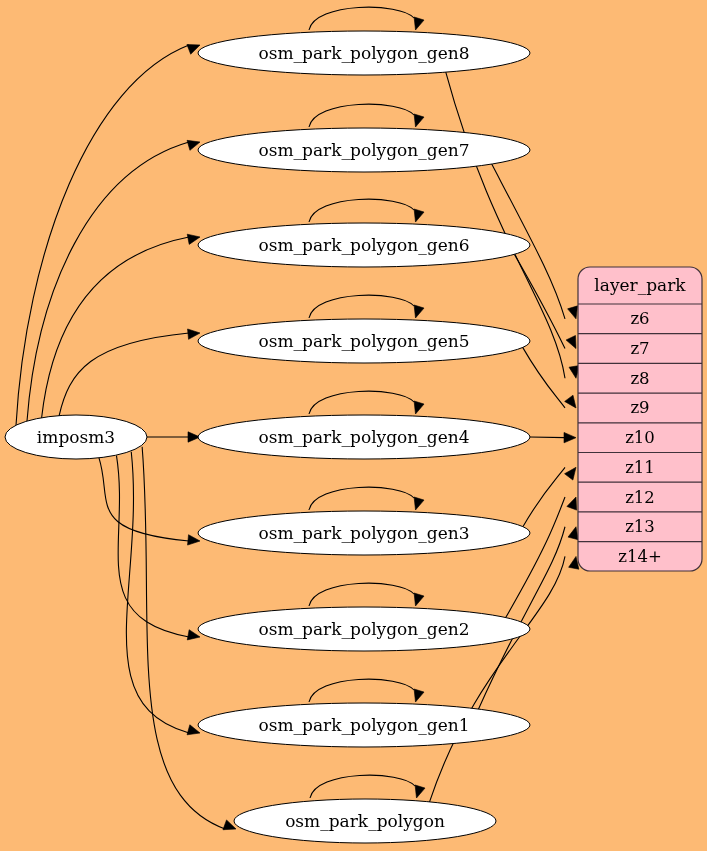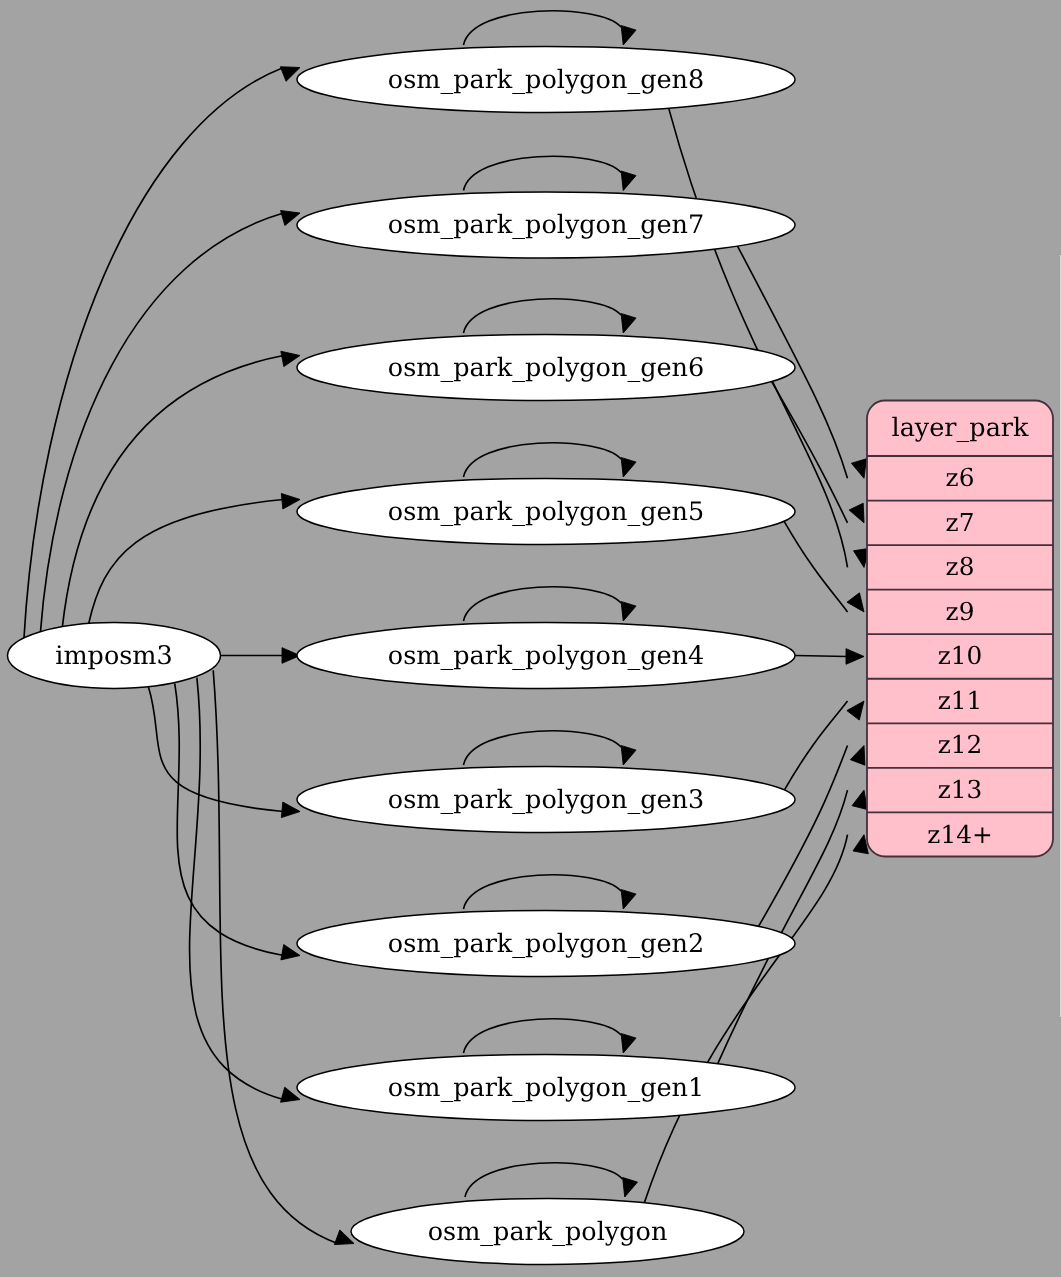--- a/index.html
+++ b/index.html
@@ -4,21 +4,21 @@
 <style>
   html, body {
     margin: 0;
     padding: 0;
     background: #ffffff;
   }
   #canvas {
     position: relative;
     width: 707px;
     height: 851px;
-    background: #a3a3a3;
+    background: #fdba74;
     overflow: hidden;
   }
   svg#graph {
     position: absolute;
     left: 0;
     top: 0;
     width: 707px;
     height: 851px;
     display: block;
   }

